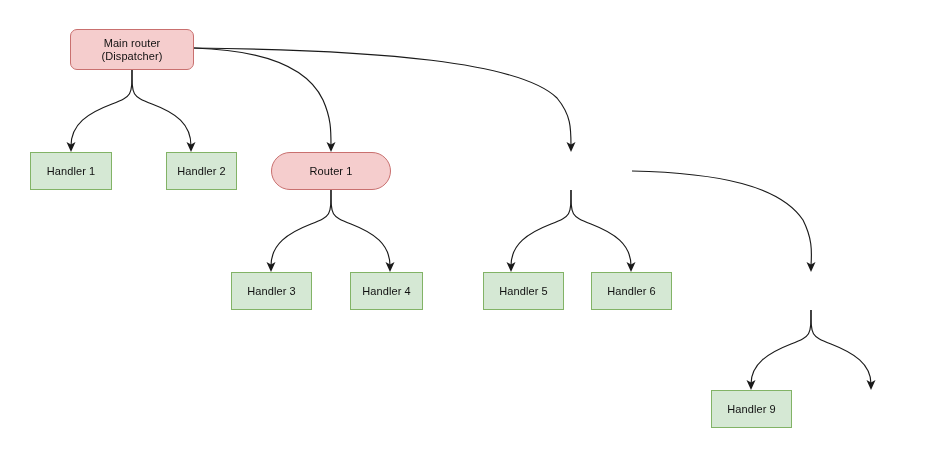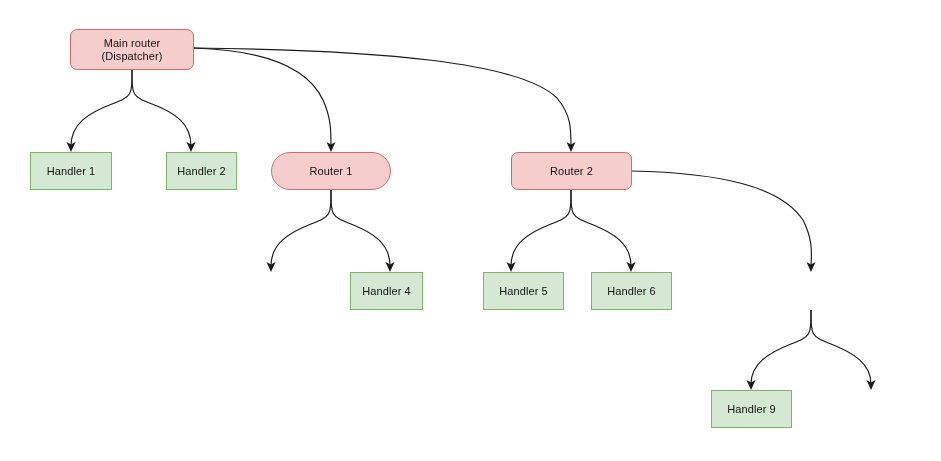--- a/index.html
+++ b/index.html
@@ -136,24 +136,24 @@
   </div>
 
   <div class="node node-handler" style="left:150px; top:152px; width:71px; height:38px;margin-left:16px;">
     <span class="node-label">Handler 2</span>
   </div>
 
   <div class="node node-router" style="left:271px; top:152px; width:120px; height:38px;border-radius:19px;">
     <span class="node-label">Router 1</span>
   </div>
 
-  <div class="node node-router" style="left:511px; top:152px; width:121px; height:38px;">
-    <span class="node-label">Router 2</span>
+
+  <div class="node node-handler" style="left:231px; top:272px; width:81px; height:38px;">
+    <span class="node-label">Handler 3</span>
   </div>
-
 
   <div class="node node-handler" style="left:350px; top:272px; width:73px; height:38px;">
     <span class="node-label">Handler 4</span>
   </div>
 
   <div class="node node-handler" style="left:483px; top:272px; width:81px; height:38px;">
     <span class="node-label">Handler 5</span>
   </div>
 
   <div class="node node-handler" style="left:591px; top:272px; width:81px; height:38px;">

